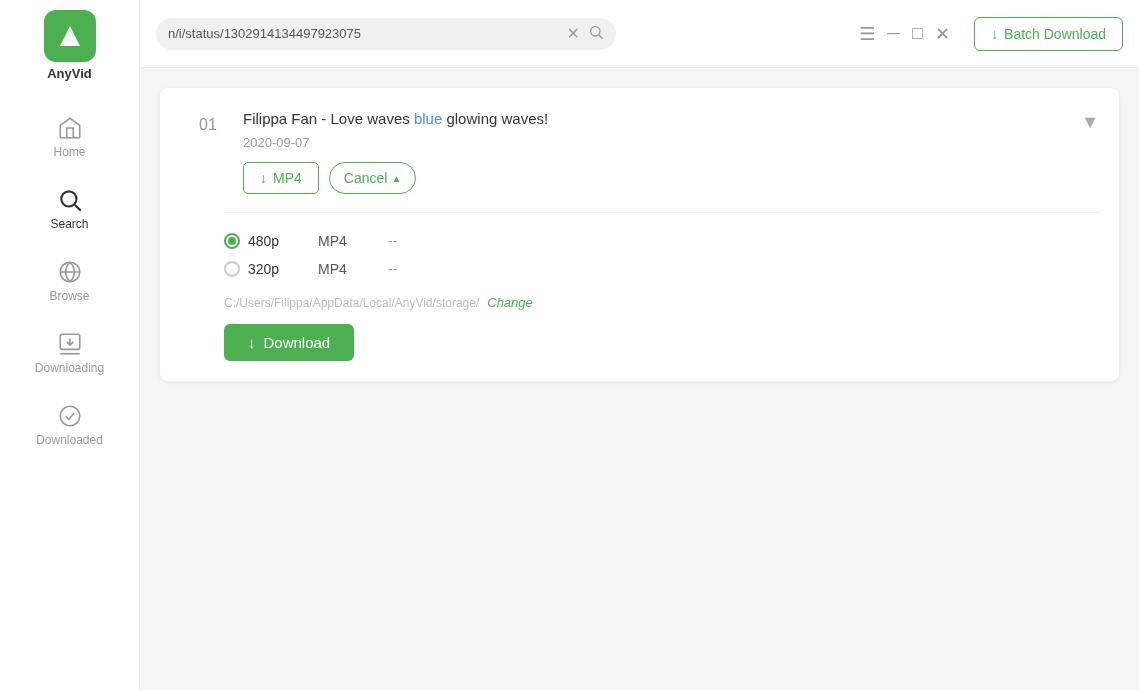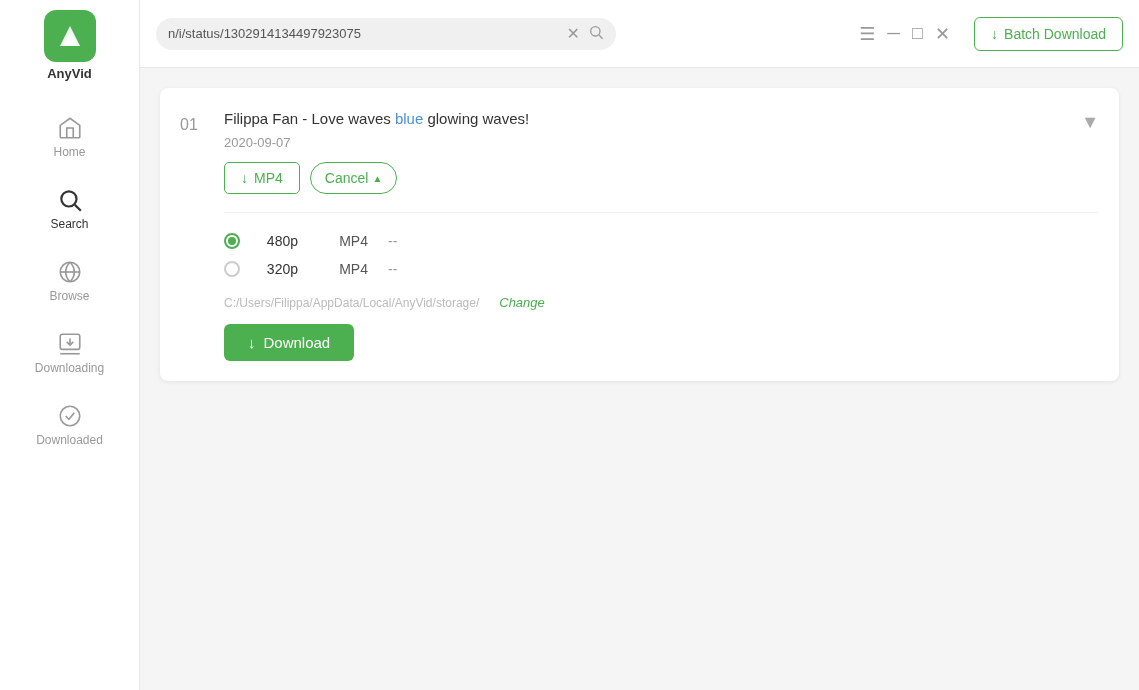--- a/index.html
+++ b/index.html
@@ -141,20 +141,21 @@
       background: #fff;
       border-radius: 8px;
       padding: 20px;
       box-shadow: 0 1px 4px rgba(0,0,0,0.08);
     }
     .card-header {
       display: flex;
       align-items: flex-start;
       gap: 16px;
       margin-bottom: 0;
+      margin-left: 19px;
     }
     .track-number {
       font-size: 16px;
       color: #999;
       min-width: 28px;
       padding-top: 8px;
     }
     .thumbnail {
       width: 160px;
       height: 90px;
@@ -267,21 +268,20 @@
       padding-top: 14px;
       border-top: 1px solid #f0f0f0;
     }
     .quality-row {
       display: flex;
       align-items: center;
       gap: 20px;
       padding: 6px 0;
       font-size: 14px;
       color: #555;
-      text-align: right;
     }
     .radio-wrap {
       display: flex;
       align-items: center;
       gap: 8px;
     }
     .radio-btn {
       width: 16px;
       height: 16px;
       border-radius: 50%;
@@ -302,21 +302,21 @@
       border-radius: 50%;
       background: #4caf50;
     }
     .quality-label { min-width: 50px; color: #333; font-weight: 500; }
     .quality-format { min-width: 50px; color: #555; }
     .quality-size { color: #999; }
 
     .file-path-row {
       display: flex;
       align-items: center;
-      gap: 20px;
+      gap: 8px;
       margin-top: 12px;
       margin-bottom: 14px;
     }
     .file-path {
       font-size: 12px;
       color: #bbb;
     }
     .change-link {
       font-size: 13px;
       color: #4caf50;

